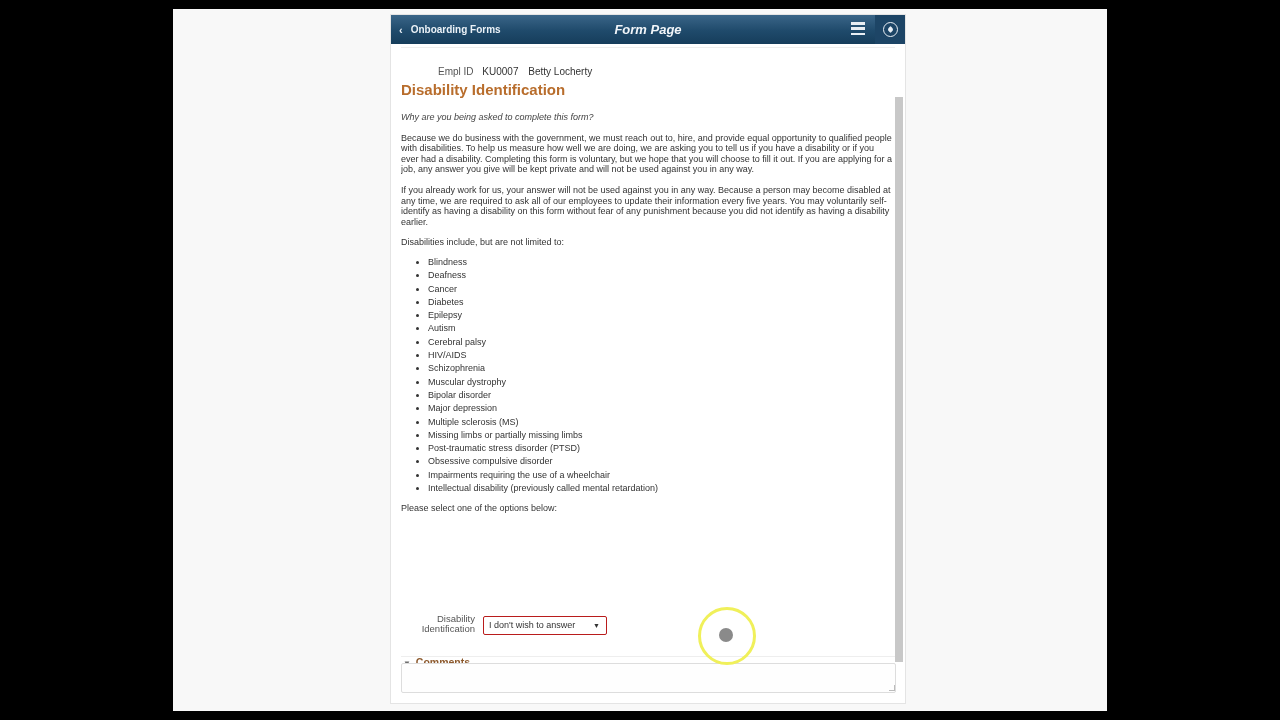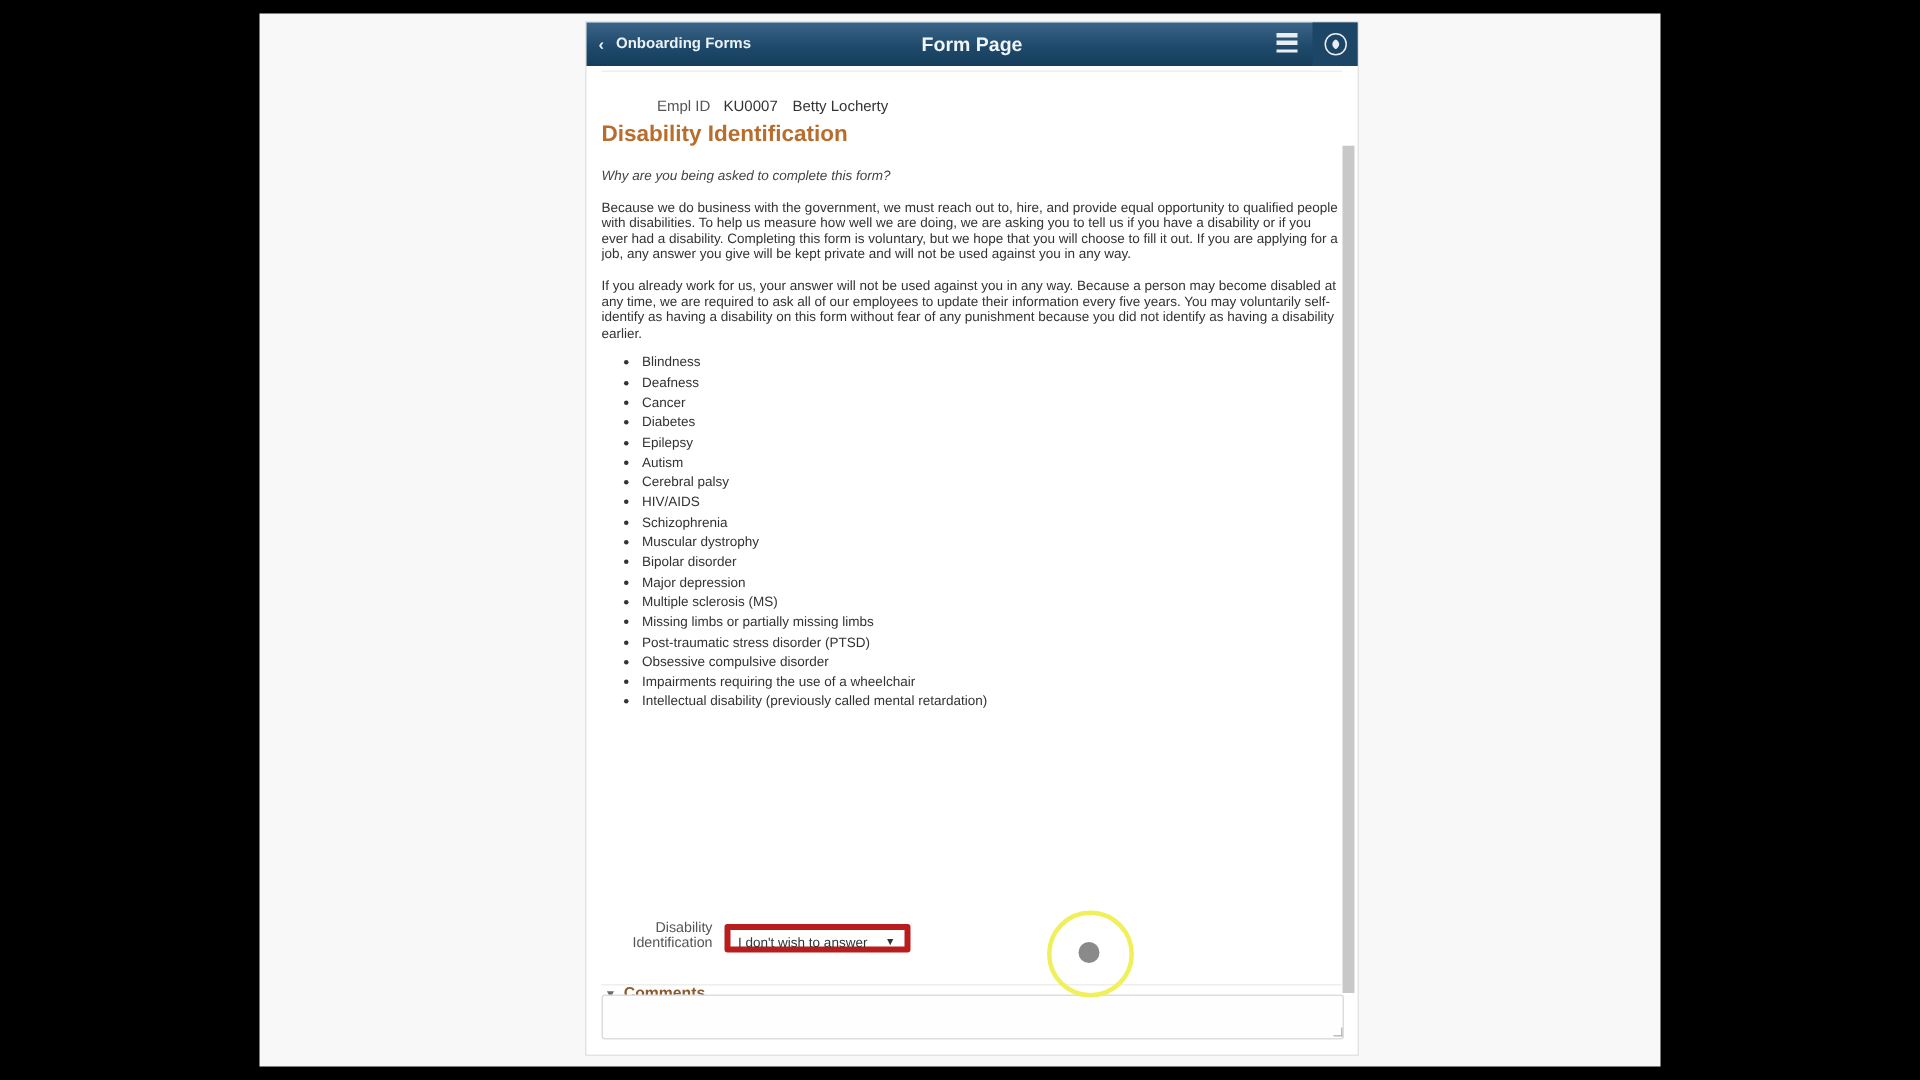--- a/index.html
+++ b/index.html
@@ -19,21 +19,21 @@
     background: linear-gradient(to bottom, #3a6588 0%, #1f4a6b 55%, #163d5b 100%);
     color: #fff; z-index: 3;
   }
   .back-btn {
     position: absolute; left: 8px; top: 0; height: 29px; display: flex; align-items: center;
     font-size: 10px; font-weight: bold; color: #eaf1f7; cursor: pointer;
   }
   .back-btn .chev { font-size: 11px; margin-right: 8px; font-weight: bold; }
   .header-title {
     position: absolute; left: 0; right: 0; top: 0; height: 29px; line-height: 29px;
-    text-align: center; font-size: 13px; font-weight: bold; color: #f1f5f9; pointer-events: none;
+    text-align: center; font-size: 13px; font-weight: bold; color: #f1f5f9; pointer-events: none; font-style: italic;
   }
   .menu-btn {
     position: absolute; right: 40px; top: 7px; width: 14px; height: 13px; cursor: pointer;
     display: flex; flex-direction: column; justify-content: space-between;
   }
   .menu-btn span { display: block; height: 2.5px; background: #e8eef4; }
   .nav-btn {
     position: absolute; right: 0; top: 0; width: 30px; height: 29px;
     background: #1d4566; display: flex; align-items: center; justify-content: center; cursor: pointer;
   }
@@ -71,21 +71,21 @@
     position: absolute; right: 2px; top: 0; width: 8px; height: 565px; background: #c8c8c8;
   }
 
   .field-row { position: absolute; left: 12px; top: 599px; width: 300px; height: 22px; }
   .field-label {
     position: absolute; left: 0; top: 0; width: 72px; text-align: right;
     font-size: 9.5px; color: #555; line-height: 10px;
   }
   .select {
     position: absolute; left: 80px; top: 2px; width: 124px; height: 19px;
-    border: 4px solid #b91c1c; border-radius: 2px; background: #fff;
+    border: 1px solid #b91c1c; border-radius: 2px; background: #fff;
     font-size: 9px; color: #333; line-height: 17px; padding-left: 5px; cursor: pointer;
   }
   .select .arrow { position: absolute; right: 6px; top: 0; font-size: 7px; }
 
   .comments-head {
     position: absolute; left: 12px; top: 641px; font-size: 10.5px; font-weight: bold; color: #8d5a2e;
     cursor: pointer;
   }
   .comments-head .tri { font-size: 8px; margin-right: 2px; color: #6d6d6d; }
   .comments-rule { position: absolute; left: 10px; right: 10px; top: 641px; border-top: 1px solid #eee; }
@@ -139,40 +139,42 @@
     <span>Betty Locherty</span>
   </div>
 
   <div class="group-title">Disability Identification</div>
 
   <div class="scroll-box">
     <div class="content">
       <p class="q">Why are you being asked to complete this form?</p>
       <p>Because we do business with the government, we must reach out to, hire, and provide equal opportunity to qualified people with disabilities. To help us measure how well we are doing, we are asking you to tell us if you have a disability or if you ever had a disability. Completing this form is voluntary, but we hope that you will choose to fill it out. If you are applying for a job, any answer you give will be kept private and will not be used against you in any way.</p>
       <p>If you already work for us, your answer will not be used against you in any way. Because a person may become disabled at any time, we are required to ask all of our employees to update their information every five years. You may voluntarily self-identify as having a disability on this form without fear of any punishment because you did not identify as having a disability earlier.</p>
+      <p>Disabilities include, but are not limited to:</p>
       <ul>
         <li>Blindness</li>
         <li>Deafness</li>
         <li>Cancer</li>
         <li>Diabetes</li>
         <li>Epilepsy</li>
         <li>Autism</li>
         <li>Cerebral palsy</li>
         <li>HIV/AIDS</li>
         <li>Schizophrenia</li>
         <li>Muscular dystrophy</li>
         <li>Bipolar disorder</li>
         <li>Major depression</li>
         <li>Multiple sclerosis (MS)</li>
         <li>Missing limbs or partially missing limbs</li>
         <li>Post-traumatic stress disorder (PTSD)</li>
         <li>Obsessive compulsive disorder</li>
         <li>Impairments requiring the use of a wheelchair</li>
         <li>Intellectual disability (previously called mental retardation)</li>
       </ul>
+      <p>Please select one of the options below:</p>
     </div>
     <div class="scrollbar"></div>
   </div>
 
   <div class="field-row">
     <div class="field-label">
       <div>Disability</div>
       <div>Identification</div>
     </div>
     <div class="select">

